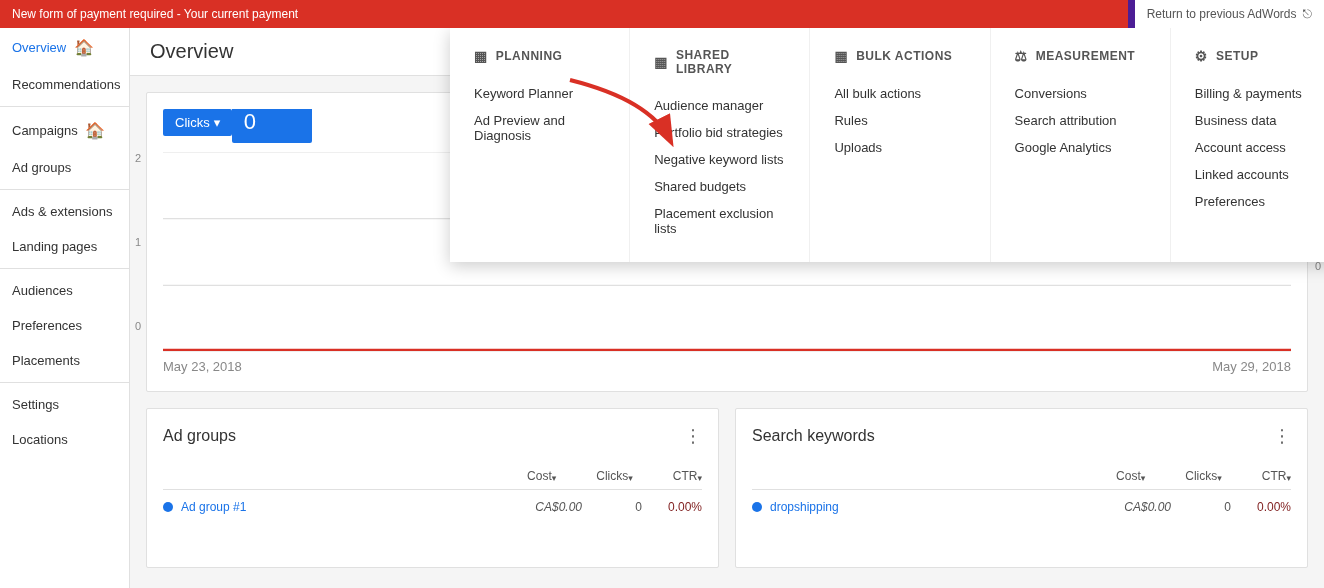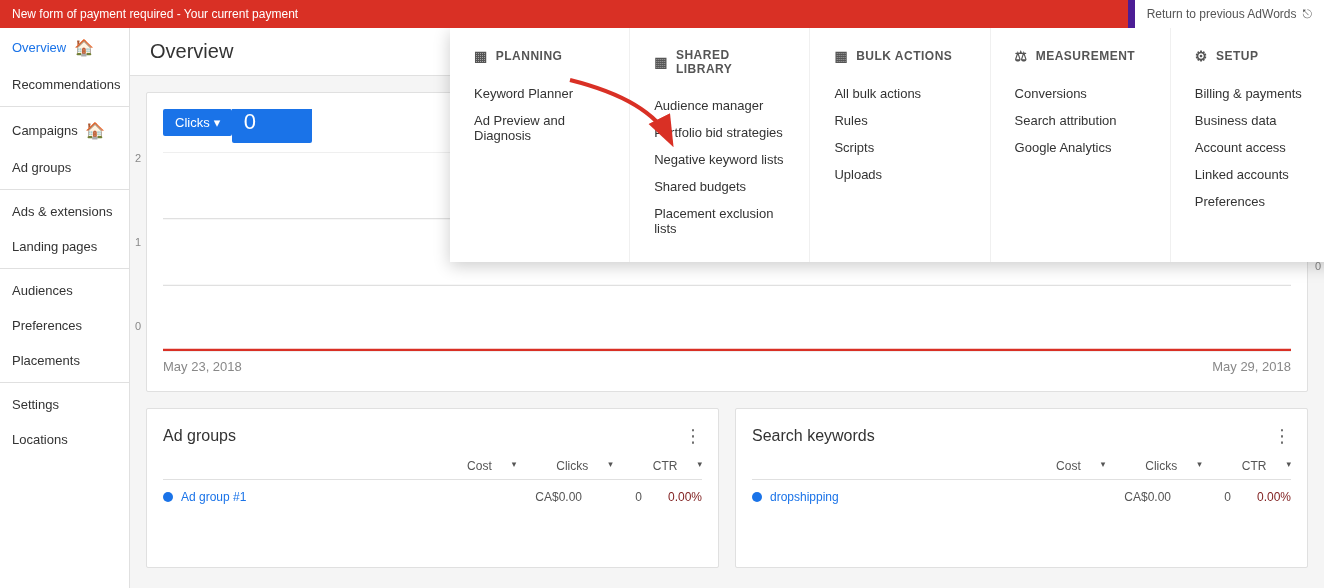--- a/index.html
+++ b/index.html
@@ -109,30 +109,30 @@
     .panel-cols {
       display: flex;
       justify-content: flex-end;
       gap: 40px;
       font-size: 12px;
       color: #555;
       border-bottom: 1px solid #e0e0e0;
       padding-bottom: 6px;
       margin-bottom: 6px;
     }
-    .col-header { display: flex; align-items: flex-start; gap: 20px; cursor: pointer; }
+    .col-header { display: flex; align-items: flex-end; gap: 0; cursor: pointer; margin-top: 10px; }
     .panel-row {
       display: flex;
       align-items: center;
       font-size: 12px;
       padding: 4px 0;
     }
     .panel-row .dot { width: 10px; height: 10px; border-radius: 50%; background: #1a73e8; margin-right: 8px; flex-shrink: 0; }
     .panel-row .row-name { color: #1a73e8; cursor: pointer; flex: 1; }
-    .panel-row .row-cost { min-width: 80px; text-align: right; color: #555; }
+    .panel-row .row-cost { min-width: 80px; text-align: right; color: #555; font-style: italic; }
     .panel-row .row-clicks { min-width: 50px; text-align: right; color: #555; }
     .panel-row .row-ctr { min-width: 50px; text-align: right; color: #7f1d1d; }
 
     
     .dropdown-overlay {
       position: absolute;
       top: 0;
       left: 130px;
       right: 0;
       bottom: 0;
@@ -377,21 +377,20 @@
           <a class="dropdown-item">Placement exclusion lists</a>
         </div>
 
         <div class="dropdown-section">
           <div class="dropdown-section-header">
             <span class="section-icon">▦</span>
             <span>BULK ACTIONS</span>
           </div>
           <a class="dropdown-item">All bulk actions</a>
           <a class="dropdown-item">Rules</a>
-          <a class="dropdown-item">Scripts</a>
           <a class="dropdown-item">Uploads</a>
         </div>
 
         <div class="dropdown-section">
           <div class="dropdown-section-header">
             <span class="section-icon">⚖</span>
             <span>MEASUREMENT</span>
           </div>
           <a class="dropdown-item">Conversions</a>
           <a class="dropdown-item">Search attribution</a>

